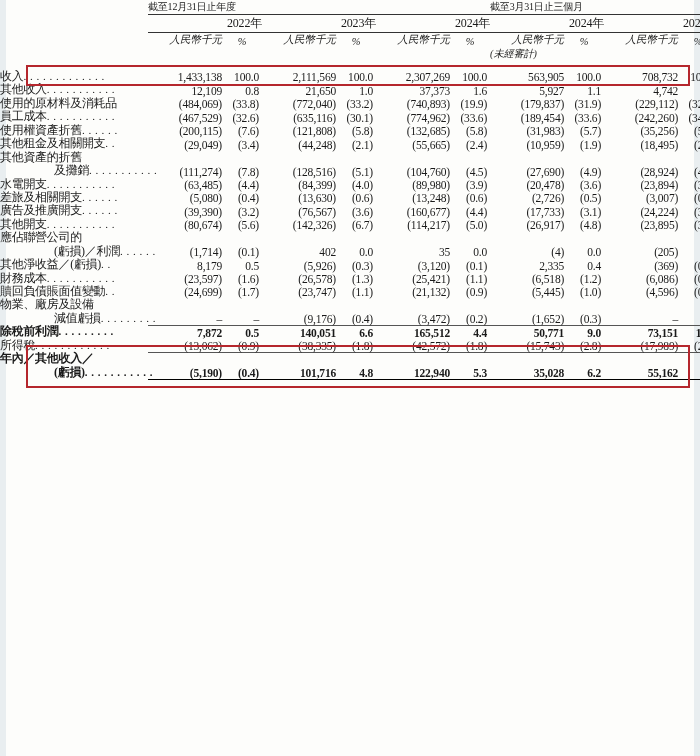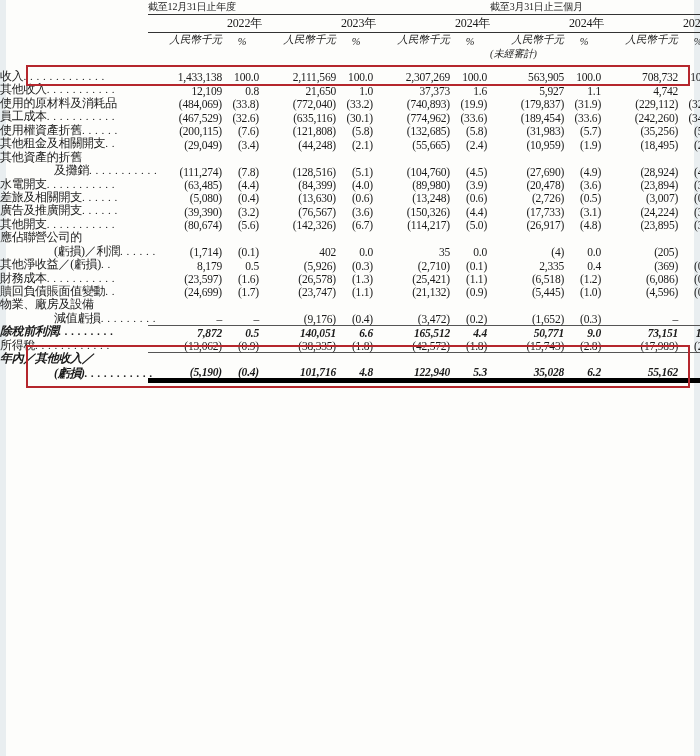--- a/index.html
+++ b/index.html
@@ -105,24 +105,24 @@
   td.label.indent { padding-left: 54px; margin-top: 44px; }
   td.num {
     text-align: right;
     padding: 4.5px 2px 4.5px 0;
     white-space: nowrap;
     font-size: 11.5px;
     letter-spacing: -0.2px;
   }
   td.num.pct { padding-right: 3px; }
 
-  tr.bold td { font-weight: bold; font-style: italic; }
+  tr.bold td { font-weight: bold; }
   td.num.rule-bottom { border-bottom: 1px solid #555; }
   td.num.rule-dbl {
-    border-bottom: 5px solid #000000;
+    border-bottom: 1px solid #000000;
     box-shadow: 0 3px 0 -2px #555;
   }
 
   tr.spacer td { height: 9px; padding: 0; font-size: 0; line-height: 0; }
 
   
   .hl-box {
     position: absolute;
     border: 2px solid #b5272d;
     pointer-events: none;
@@ -351,21 +351,21 @@
           <td class="num pct">(0.5)</td>
           <td class="num">(3,007)</td>
           <td class="num pct">(0.4)</td>
         </tr>
         <tr>
           <td class="label"><span>廣告及推廣開支</span><span class="lead">. . . . . .</span></td>
           <td class="num">(39,390)</td>
           <td class="num pct">(3.2)</td>
           <td class="num">(76,567)</td>
           <td class="num pct">(3.6)</td>
-          <td class="num">(150,326)</td>
+          <td class="num">(160,677)</td>
           <td class="num pct">(4.4)</td>
           <td class="num">(17,733)</td>
           <td class="num pct">(3.1)</td>
           <td class="num">(24,224)</td>
           <td class="num pct">(3.4)</td>
         </tr>
         <tr>
           <td class="label"><span>其他開支</span><span class="lead">. . . . . . . . . . .</span></td>
           <td class="num">(80,674)</td>
           <td class="num pct">(5.6)</td>
@@ -403,21 +403,21 @@
           <td class="num pct">0.0</td>
           <td class="num">(205)</td>
           <td class="num pct">0.0</td>
         </tr>
         <tr>
           <td class="label"><span>其他淨收益／(虧損)</span><span class="lead">. .</span></td>
           <td class="num">8,179</td>
           <td class="num pct">0.5</td>
           <td class="num">(5,926)</td>
           <td class="num pct">(0.3)</td>
-          <td class="num">(2,710)</td>
+          <td class="num">(3,120)</td>
           <td class="num pct">(0.1)</td>
           <td class="num">2,335</td>
           <td class="num pct">0.4</td>
           <td class="num">(369)</td>
           <td class="num pct">(0.1)</td>
         </tr>
         <tr>
           <td class="label"><span>財務成本</span><span class="lead">. . . . . . . . . . .</span></td>
           <td class="num">(23,597)</td>
           <td class="num pct">(1.6)</td>

